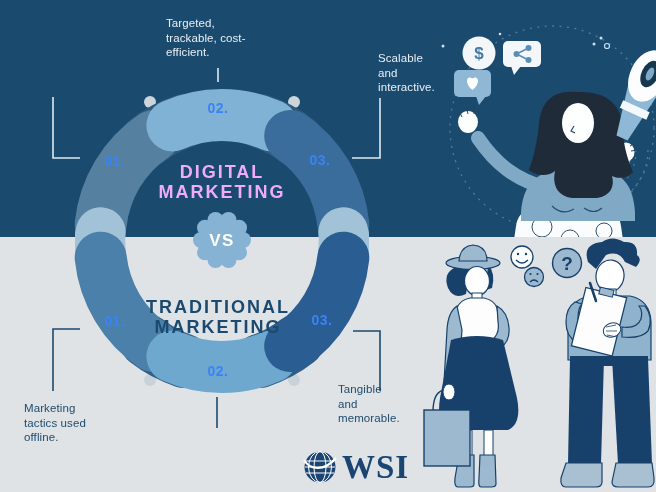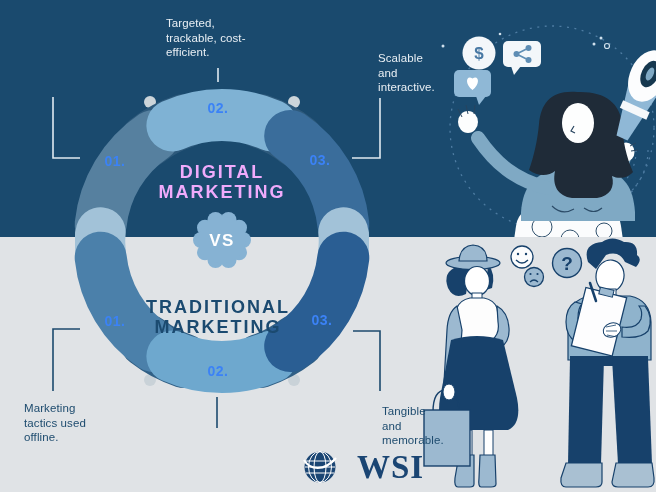--- a/index.html
+++ b/index.html
@@ -16,21 +16,21 @@
   .lbl.light { color:#e9eff4; }
   .lbl.dark  { color:#1d4b6e; font-weight:500; }
   .num {
     position:absolute; transform:translate(-50%,-50%);
     font-weight:700; font-size:14px; color:#3b82f6; letter-spacing:.5px;
   }
   .title { text-align:center; font-weight:700; font-size:18px; letter-spacing:2px; line-height:20px; }
   .title span { display:block; }
   .title-digital { color:#f0abfc; }
   .title-traditional { color:#1b4a70; }
-  .wsi { position:absolute; left:303px; top:449px; display:flex; align-items:center; gap:18px; }
+  .wsi { position:absolute; left:303px; top:449px; display:flex; align-items:center; gap:3px; }
   .wsi .wordmark {
     font-family:"Liberation Serif","DejaVu Serif",serif;
     font-weight:700; font-size:33px; color:#1a4573; letter-spacing:1px; line-height:36px;
   }
 </style>
 </head>
 <body>
 
 <div class="stage">
 
@@ -232,21 +232,21 @@
   <div class="txt lbl light" style="left:166px; top:16px;  width:106px;">Targeted,
 trackable, cost-
 efficient.</div>
   <div class="txt lbl light" style="left:346px; top:51px;  width:72px;margin-left:32px;">Scalable
 and
 interactive.</div>
 
   <div class="txt lbl dark" style="left:24px;  top:401px; width:86px;">Marketing
 tactics used
 offline.</div>
-  <div class="txt lbl dark" style="left:338px; top:404px; width:76px;margin-left:44px;">Tangible
+  <div class="txt lbl dark" style="left:338px; top:382px; width:76px;">Tangible
 and
 memorable.</div>
 
   <span class="num" style="left:115px; top:161px;">01.</span>
   <span class="num" style="left:218px; top:108px;">02.</span>
   <span class="num" style="left:320px; top:160px;">03.</span>
 
   <span class="num" style="left:115px; top:321px;">01.</span>
   <span class="num" style="left:218px; top:371px;">02.</span>
   <span class="num" style="left:322px; top:320px;">03.</span>

